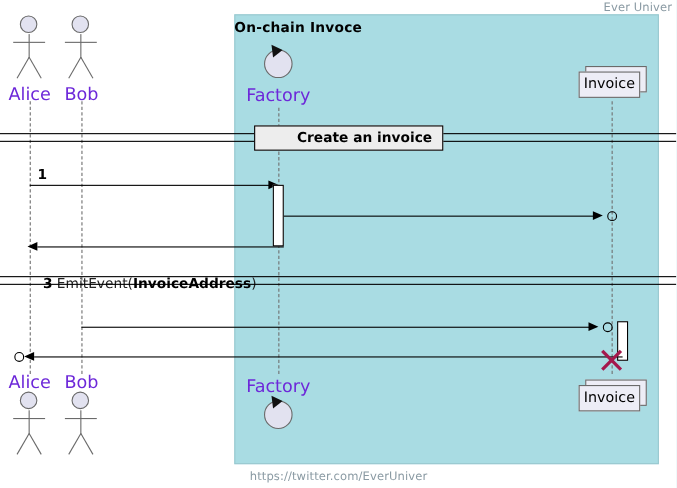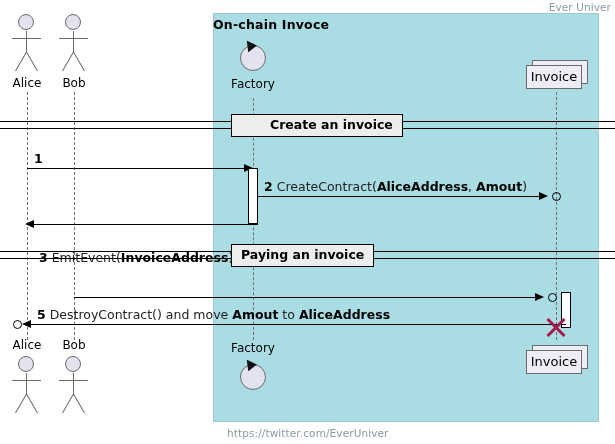--- a/index.html
+++ b/index.html
@@ -89,22 +89,22 @@
   .actor .legL, .actor .legR {
     position: absolute;
     top: 38px;
     width: 0; height: 22px;
     border-left: 1px solid #6a6a6a;
   }
   .actor .legL { left: 21px; transform-origin: top center; transform: rotate(30deg); }
   .actor .legR { left: 21px; transform-origin: top center; transform: rotate(-30deg); }
 
   .actor-label {
-    font-size: 12px;
-    color: #000000;
+    font-size: 16px;
+    color: #6d28d9;
     text-align: center;
     white-space: nowrap;
   }
 
   
   .control { width: 32px; height: 32px; }
   .control .circ {
     position: absolute;
     left: 3px; top: 3px;
     width: 26px; height: 26px;
@@ -272,55 +272,42 @@
   <div class="abs arrow-r" style="left:244px; top:163.5px;"></div>
   <div class="abs msg-label" style="left:34px; top:152px;">
     <span class="msg-num">1</span>
   </div>
 
   <div class="abs activation" style="left:248px; top:168px; height:56px;"></div>
 
   <div class="abs msg-line" style="left:258px; top:196px; width:285px;"></div>
   <div class="abs arrow-r" style="left:539px; top:191.5px;"></div>
   <div class="abs endpoint" style="left:552px; top:191.5px;"></div>
-  <div class="abs msg-label" style="left:264px; top:180px;">
-    <span class="msg-num">2</span>
-    <span>
-      <span>CreateContract(</span><b>AliceAddress</b><span>, </span><b>Amout</b><span>)</span>
-    </span>
-  </div>
 
   <div class="abs msg-line" style="left:34px; top:224px; width:224px;"></div>
   <div class="abs arrow-l" style="left:25px; top:219.5px;"></div>
   <div class="abs msg-label" style="left:39px; top:208px;margin-top:43px;">
     <span class="msg-num">3</span>
     <span>
       <span>EmitEvent(</span><b>InvoiceAddress</b><span>)</span>
     </span>
   </div>
 
   <div class="abs divider-line" style="top:251px;"></div>
   <div class="abs divider-line" style="top:258px;"></div>
-  <div class="abs divider-box" style="left:231px; top:244px;">Paying an invoice</div>
 
   <div class="abs msg-line" style="left:74px; top:297px; width:465px;"></div>
   <div class="abs arrow-r" style="left:535px; top:292.5px;"></div>
   <div class="abs endpoint" style="left:548px; top:292.5px;"></div>
 
   <div class="abs activation" style="left:561px; top:292px; height:36px;"></div>
 
   <div class="abs msg-line" style="left:31px; top:324px; width:535px;"></div>
   <div class="abs arrow-l" style="left:22px; top:319.5px;"></div>
   <div class="abs endpoint" style="left:13px; top:319.5px;"></div>
-  <div class="abs msg-label" style="left:37px; top:308px;">
-    <span class="msg-num">5</span>
-    <span>
-      <span>DestroyContract() and move </span><b>Amout</b><span> to </span><b>AliceAddress</b>
-    </span>
-  </div>
 
   <div class="abs destroy" style="left:545px; top:316px;">
     <span class="d1"></span>
     <span class="d2"></span>
   </div>
 
   <div class="abs actor-label" style="left:0px; top:338px; width:54px;">Alice</div>
   <div class="abs actor" style="left:5px; top:356px;">
     <div class="head"></div>
     <div class="arms"></div>

